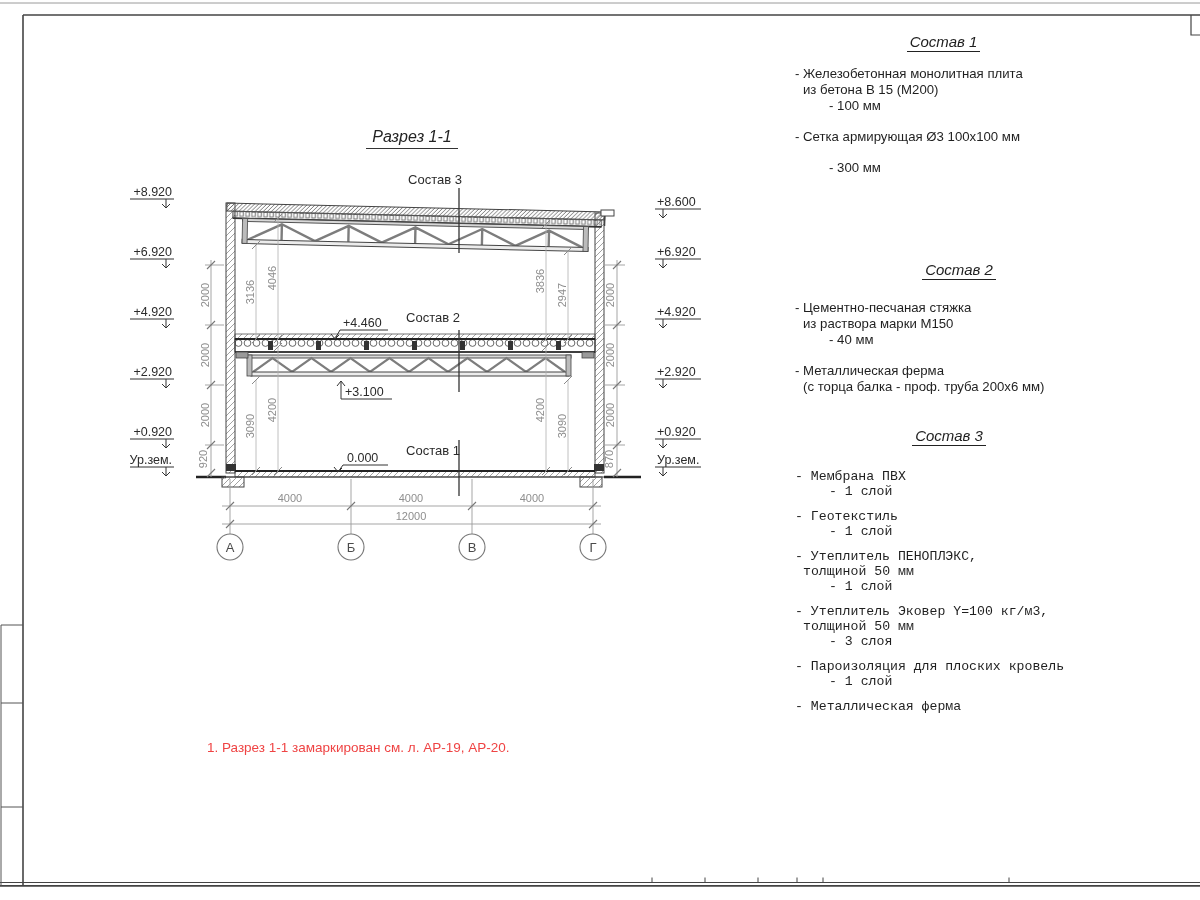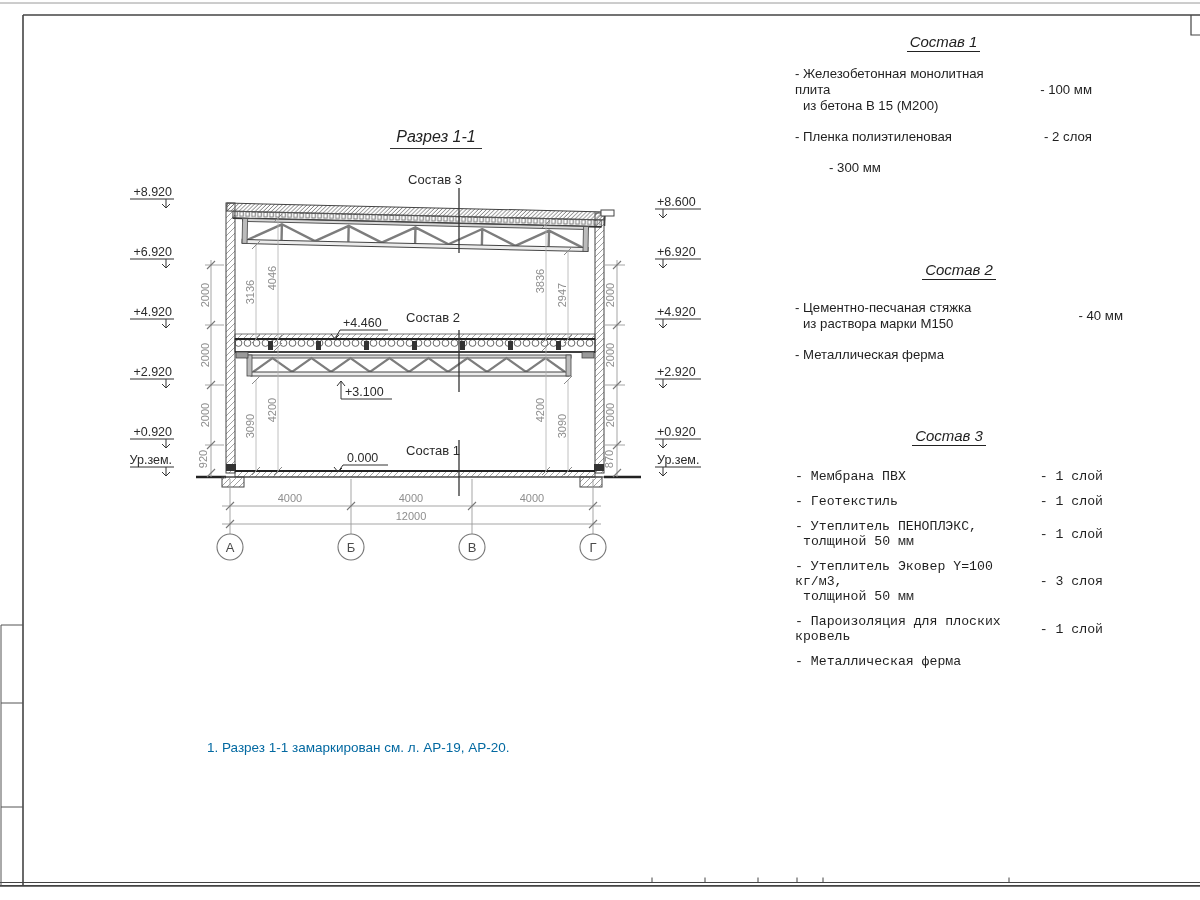--- a/index.html
+++ b/index.html
@@ -7,28 +7,28 @@
          font-family:"Liberation Sans",sans-serif;color:#1f1f1f;}
   .sheet svg{position:absolute;left:0;top:0;}
   
   .t-dim{font:11px "Liberation Sans",sans-serif;fill:#8e8e8e;}
   .t-level{font:12.5px "Liberation Sans",sans-serif;fill:#2b2b2b;}
   .t-axis{font:13px "Liberation Sans",sans-serif;fill:#4a4a4a;}
   .t-callout{font:13px "Liberation Sans",sans-serif;fill:#2b2b2b;}
   
   .dwg-title{position:absolute;left:366px;top:128px;width:92px;text-align:center;
              font-style:italic;font-size:16px;color:#222;border-bottom:1.2px solid #333;
-             padding-bottom:2px;margin-left:24px;}
+             padding-bottom:2px;}
   
-  .note{position:absolute;left:207px;top:740px;font-size:13.5px;color:#0369a1;}
+  .note{position:absolute;left:207px;top:740px;font-size:13.5px;color:#ef4444;}
   
   .comp{position:absolute;font-size:13.2px;line-height:16px;color:#1f1f1f;}
   .comp .ch{text-align:center;font-style:italic;font-size:15px;margin-bottom:16px;}
   .comp .ch span{border-bottom:1px solid #222;padding:0 3px 1px;}
-  .ci{display:flex;align-items:center;margin-bottom:15px;}
+  .ci{display:flex;align-items:flex-start;margin-bottom:15px;flex-direction:column;}
   .ci .lines{flex:1;}
   .ci .l2{padding-left:8px;}
   .ci .val{white-space:nowrap;padding-left:6px;margin-left:28px;}
   .comp3 .ci{margin-bottom:10px;font-family:Liberation Mono, monospace;}
   .comp3{line-height:15px;}
 </style>
 </head>
 <body>
 
 <div class="sheet">
@@ -294,42 +294,43 @@
   <div class="ch"><span>Состав 1</span></div>
   <div class="ci">
     <div class="lines">
           <div>- Железобетонная  монолитная плита</div>
           <div class="l2">из бетона В 15 (М200)</div>
         </div>
     <div class="val">- 100 мм</div>
   </div>
   <div class="ci">
     <div class="lines">
-          <div>- Пленка полиэтиленовая</div>
+          <div>- Сетка армирующая Ø3 100х100 мм</div>
           <div class="l2"></div>
         </div>
-    <div class="val">-  2 слоя</div>
+    <div class="val"></div>
   </div>
   <div class="ci">
     <div class="val">- 300 мм</div>
   </div>
 </div>
 
 <div class="comp comp2" style="left:795px;top:262px;width:328px;">
   <div class="ch" style="margin-bottom:22px;"><span>Состав 2</span></div>
   <div class="ci">
     <div class="lines">
           <div>- Цементно-песчаная стяжка</div>
           <div class="l2">из раствора марки М150</div>
         </div>
     <div class="val">- 40 мм</div>
   </div>
   <div class="ci">
     <div class="lines">
           <div>- Металлическая ферма</div>
+          <div class="l2">(с торца балка - проф. труба 200х6 мм)</div>
         </div>
     <div class="val"></div>
   </div>
 </div>
 
 <div class="comp comp3" style="left:795px;top:428px;width:308px;">
   <div class="ch" style="margin-bottom:26px;"><span>Состав 3</span></div>
   <div class="ci">
     <div class="lines">
           <div>- Мембрана ПВХ</div>

